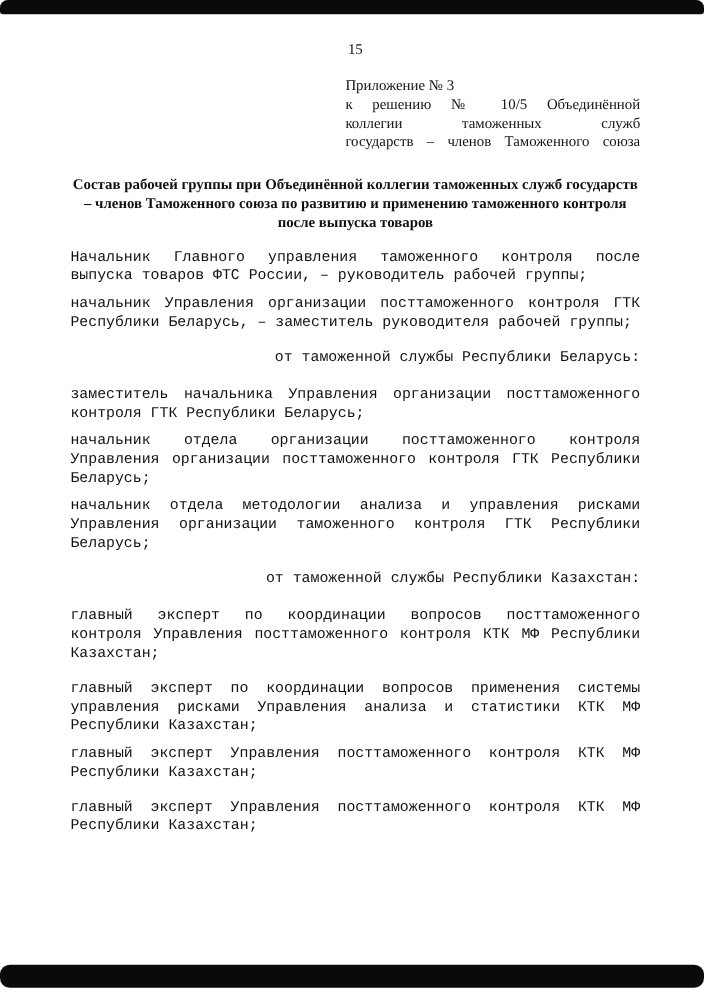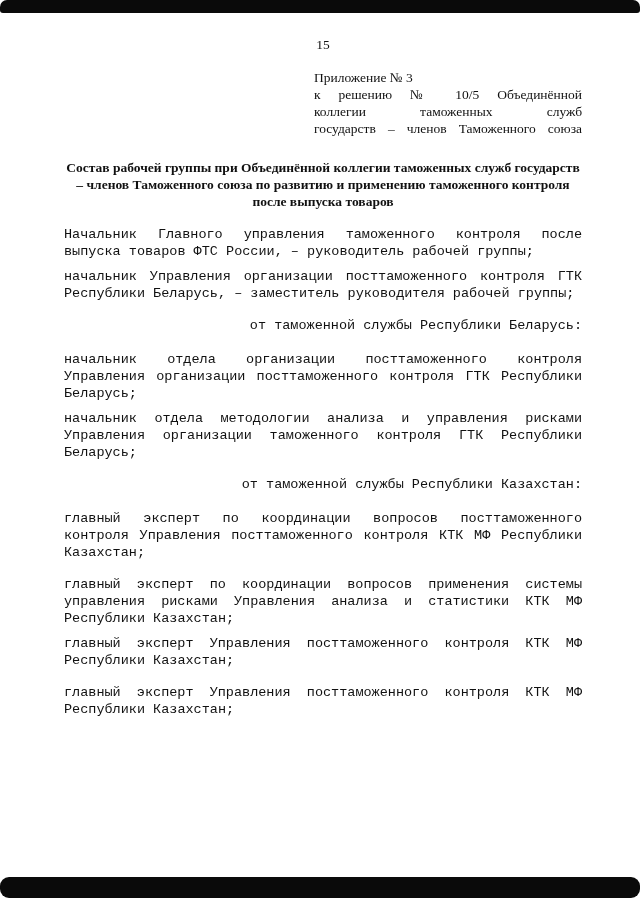--- a/index.html
+++ b/index.html
@@ -96,20 +96,21 @@
       <div class="annex-line">коллегии таможенных служб</div>
       <div class="annex-line">государств – членов Таможенного союза</div>
     </div>
 
     <div class="doc-title">Состав рабочей группы при Объединённой коллегии таможенных служб государств – членов Таможенного союза по развитию и применению таможенного контроля после выпуска товаров</div>
 
     <div>
         <div class="para body">Начальник Главного управления таможенного контроля после выпуска товаров ФТС России, – руководитель рабочей группы;</div>
         <div class="para body">начальник Управления организации посттаможенного контроля ГТК Республики Беларусь, – заместитель руководителя рабочей группы;</div>
         <div class="para section">от таможенной службы Республики Беларусь:</div>
+        <div class="para body">заместитель начальника Управления организации посттаможенного контроля ГТК Республики Беларусь;</div>
         <div class="para body">начальник отдела организации посттаможенного контроля Управления организации посттаможенного контроля ГТК Республики Беларусь;</div>
         <div class="para body">начальник отдела методологии анализа и управления рисками Управления организации таможенного контроля ГТК Республики Беларусь;</div>
         <div class="para section">от таможенной службы Республики Казахстан:</div>
         <div class="para body">главный эксперт по координации вопросов посттаможенного контроля Управления посттаможенного контроля КТК МФ Республики Казахстан;</div>
         <div class="para body spaced">главный эксперт по координации вопросов применения системы управления рисками Управления анализа и статистики КТК МФ Республики Казахстан;</div>
         <div class="para body">главный эксперт Управления посттаможенного контроля КТК МФ Республики Казахстан;</div>
         <div class="para body spaced">главный эксперт Управления посттаможенного контроля КТК МФ Республики Казахстан;</div>
       </div>
   </div>
 

